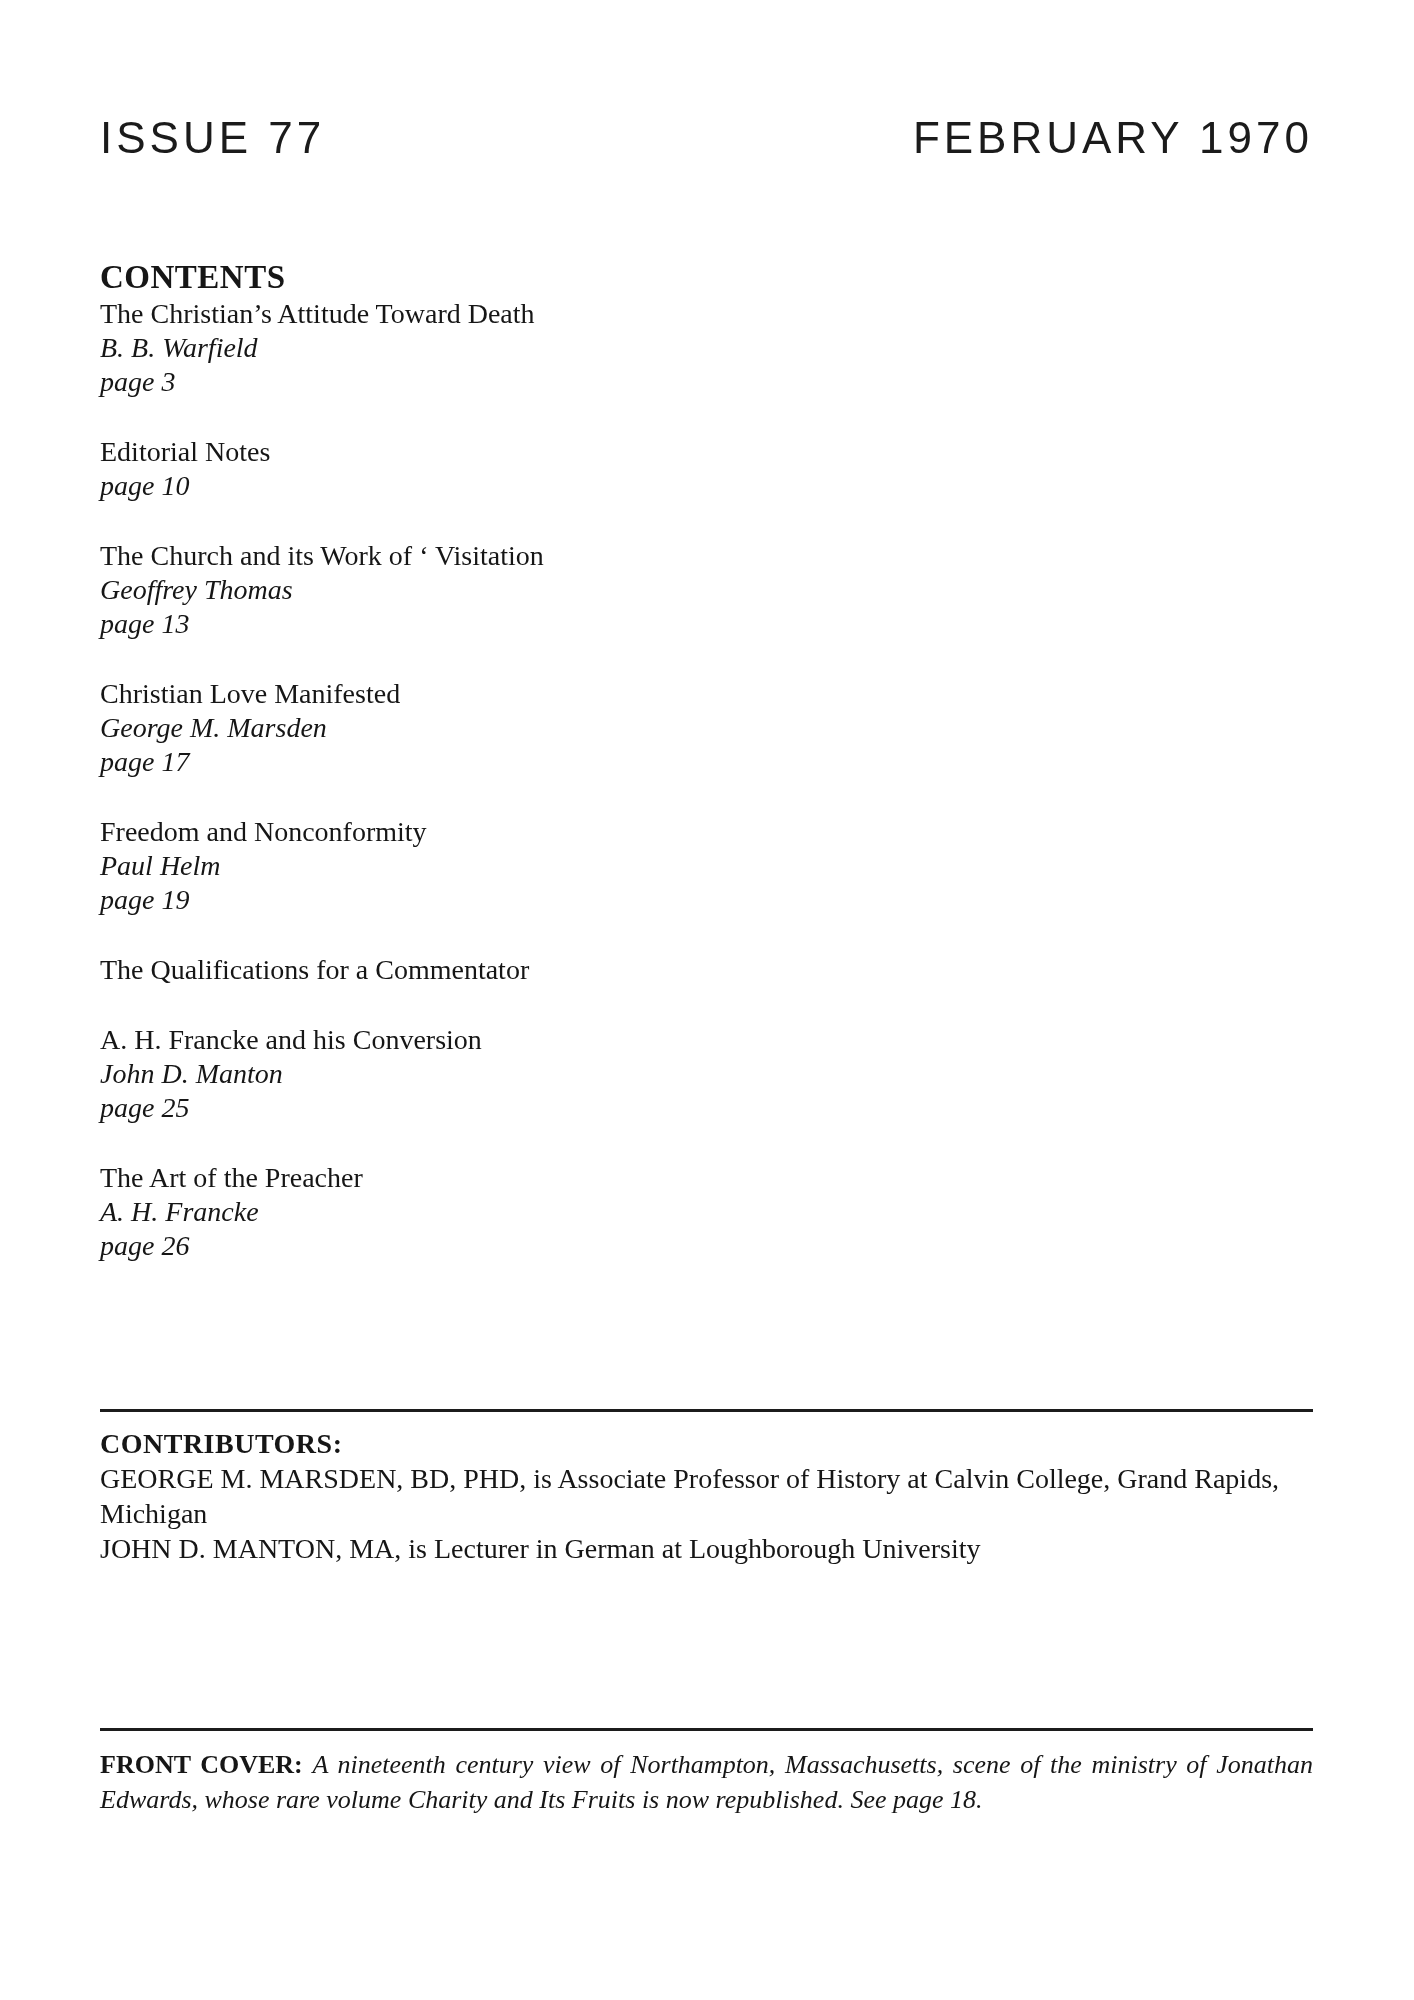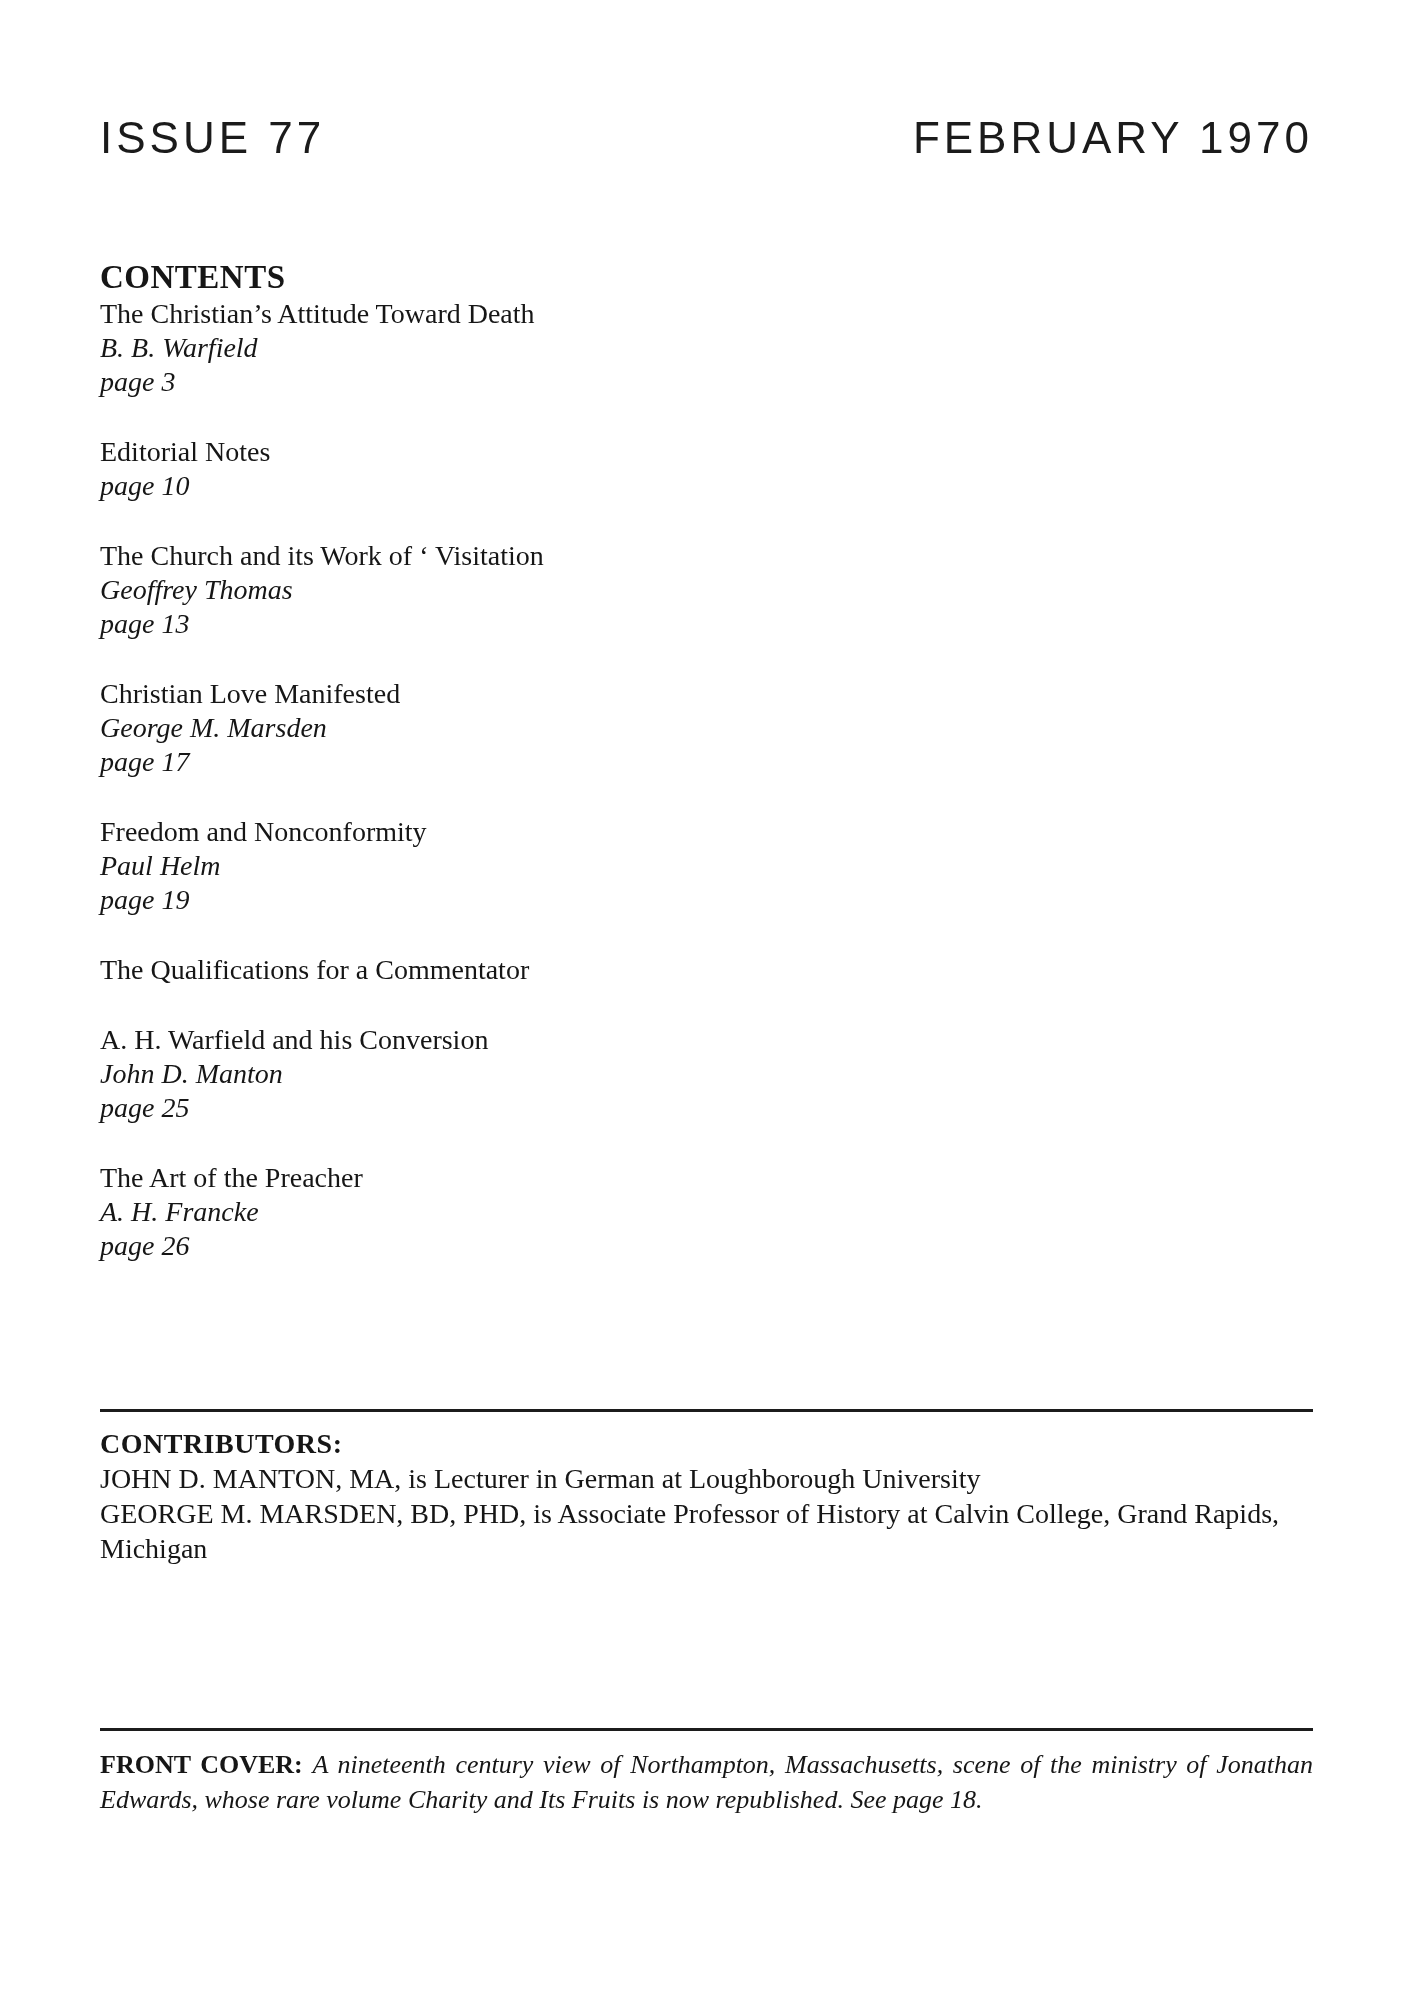--- a/index.html
+++ b/index.html
@@ -125,39 +125,39 @@
         <div class="article-title">Freedom and Nonconformity</div>
         <div class="article-author">Paul Helm</div>
         <div class="article-page">page 19</div>
       </div>
 
       <div class="article">
         <div class="article-title">The Qualifications for a Commentator</div>
       </div>
 
       <div class="article">
-        <div class="article-title">A. H. Warfield and his Conversion</div>
+        <div class="article-title">A. H. Francke and his Conversion</div>
         <div class="article-author">John D. Manton</div>
         <div class="article-page">page 25</div>
       </div>
 
       <div class="article">
         <div class="article-title">The Art of the Preacher</div>
         <div class="article-author">A. H. Francke</div>
         <div class="article-page">page 26</div>
       </div>
 
     </div>
 
     <div class="rule rule-1"></div>
 
     <div class="contributors">
       <div class="contributors-heading">CONTRIBUTORS:</div>
+      <div class="contributor-entry">GEORGE M. MARSDEN, BD, PHD, is Associate Professor of History at Calvin College, Grand Rapids, Michigan</div>
       <div class="contributor-entry">JOHN D. MANTON, MA, is Lecturer in German at Loughborough University</div>
-      <div class="contributor-entry">GEORGE M. MARSDEN, BD, PHD, is Associate Professor of History at Calvin College, Grand Rapids, Michigan</div>
     </div>
 
     <div class="rule rule-2"></div>
 
     <div class="front-cover">
       <div class="fc-line-justify"><span class="fc-label">FRONT COVER:</span> <span class="fc-italic">A nineteenth century view of Northampton, Massachusetts, scene of the ministry of Jonathan</span></div>
       <div class="fc-italic">Edwards, whose rare volume Charity and Its Fruits is now republished. See page 18.</div>
     </div>
 
   </div>

